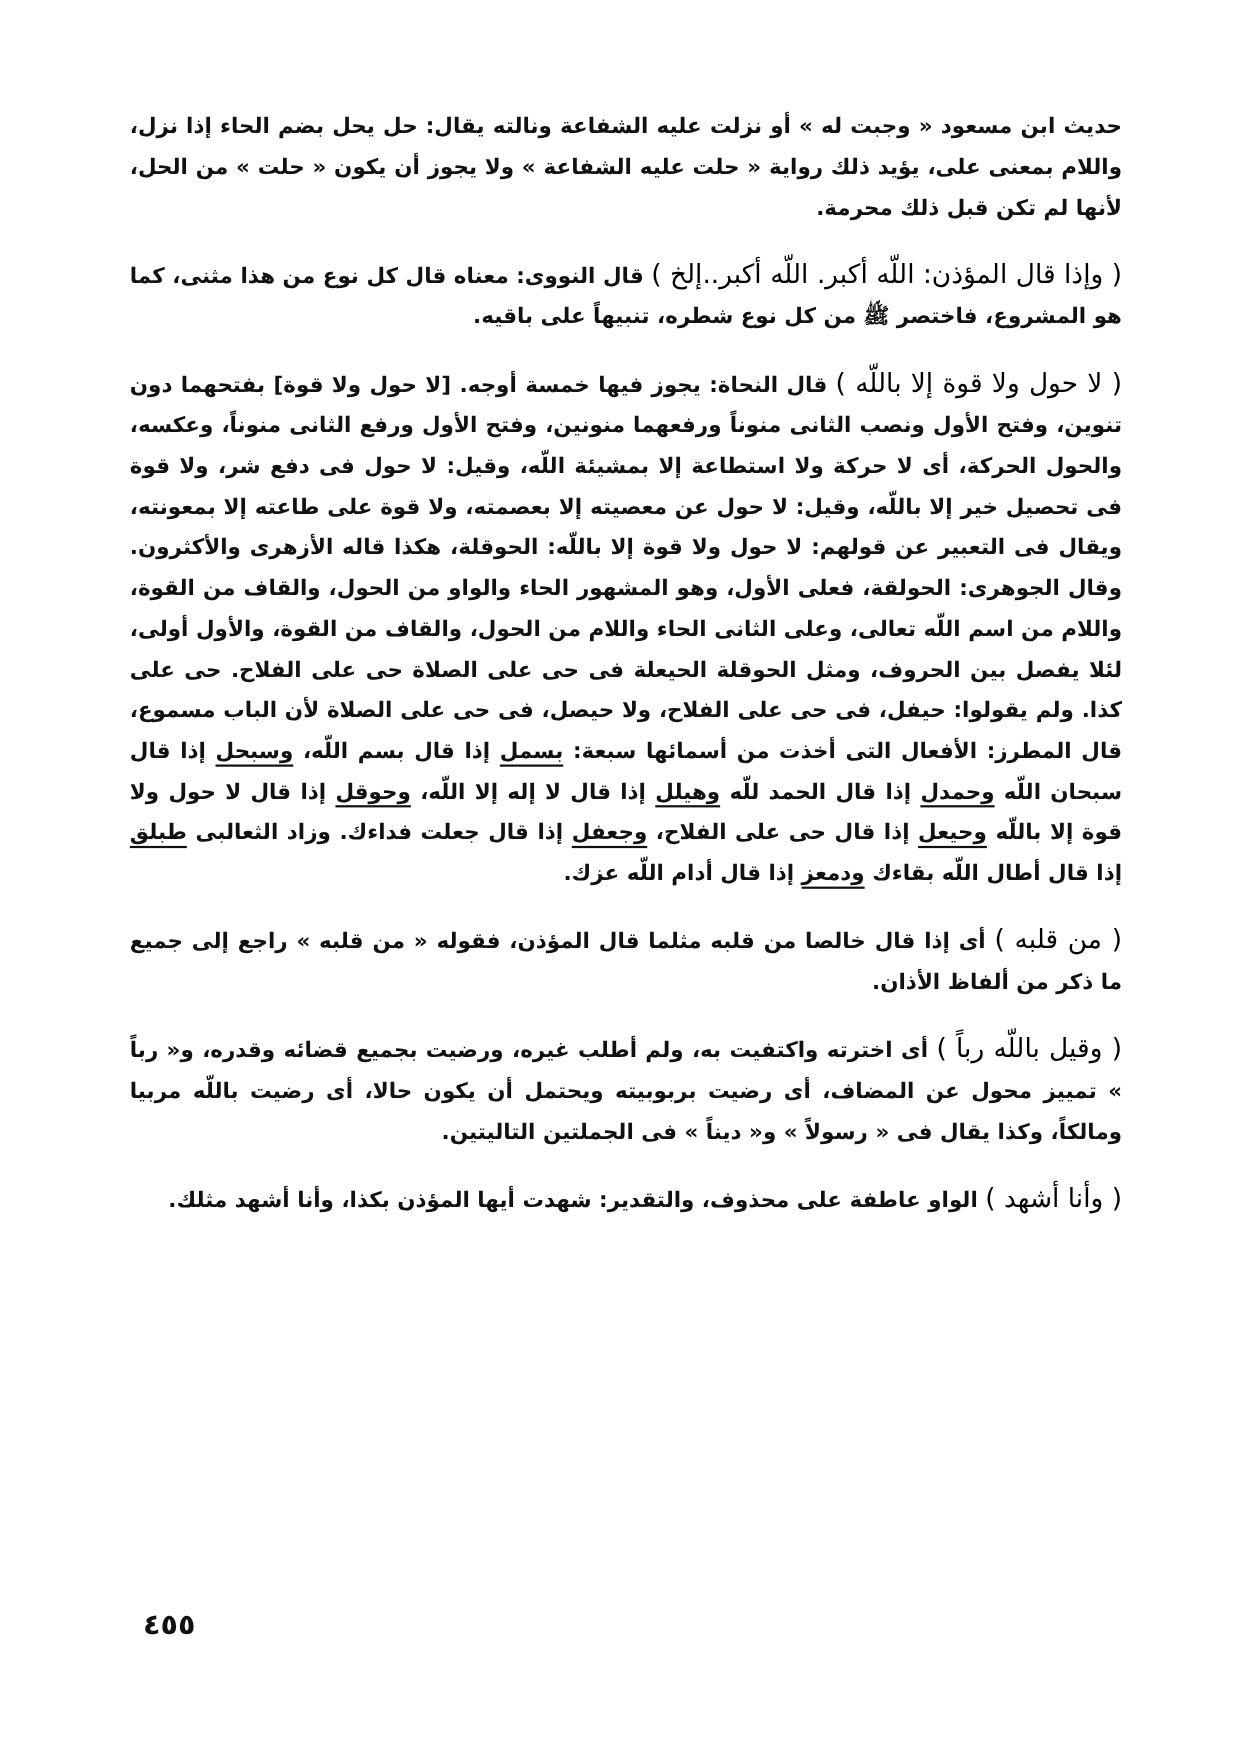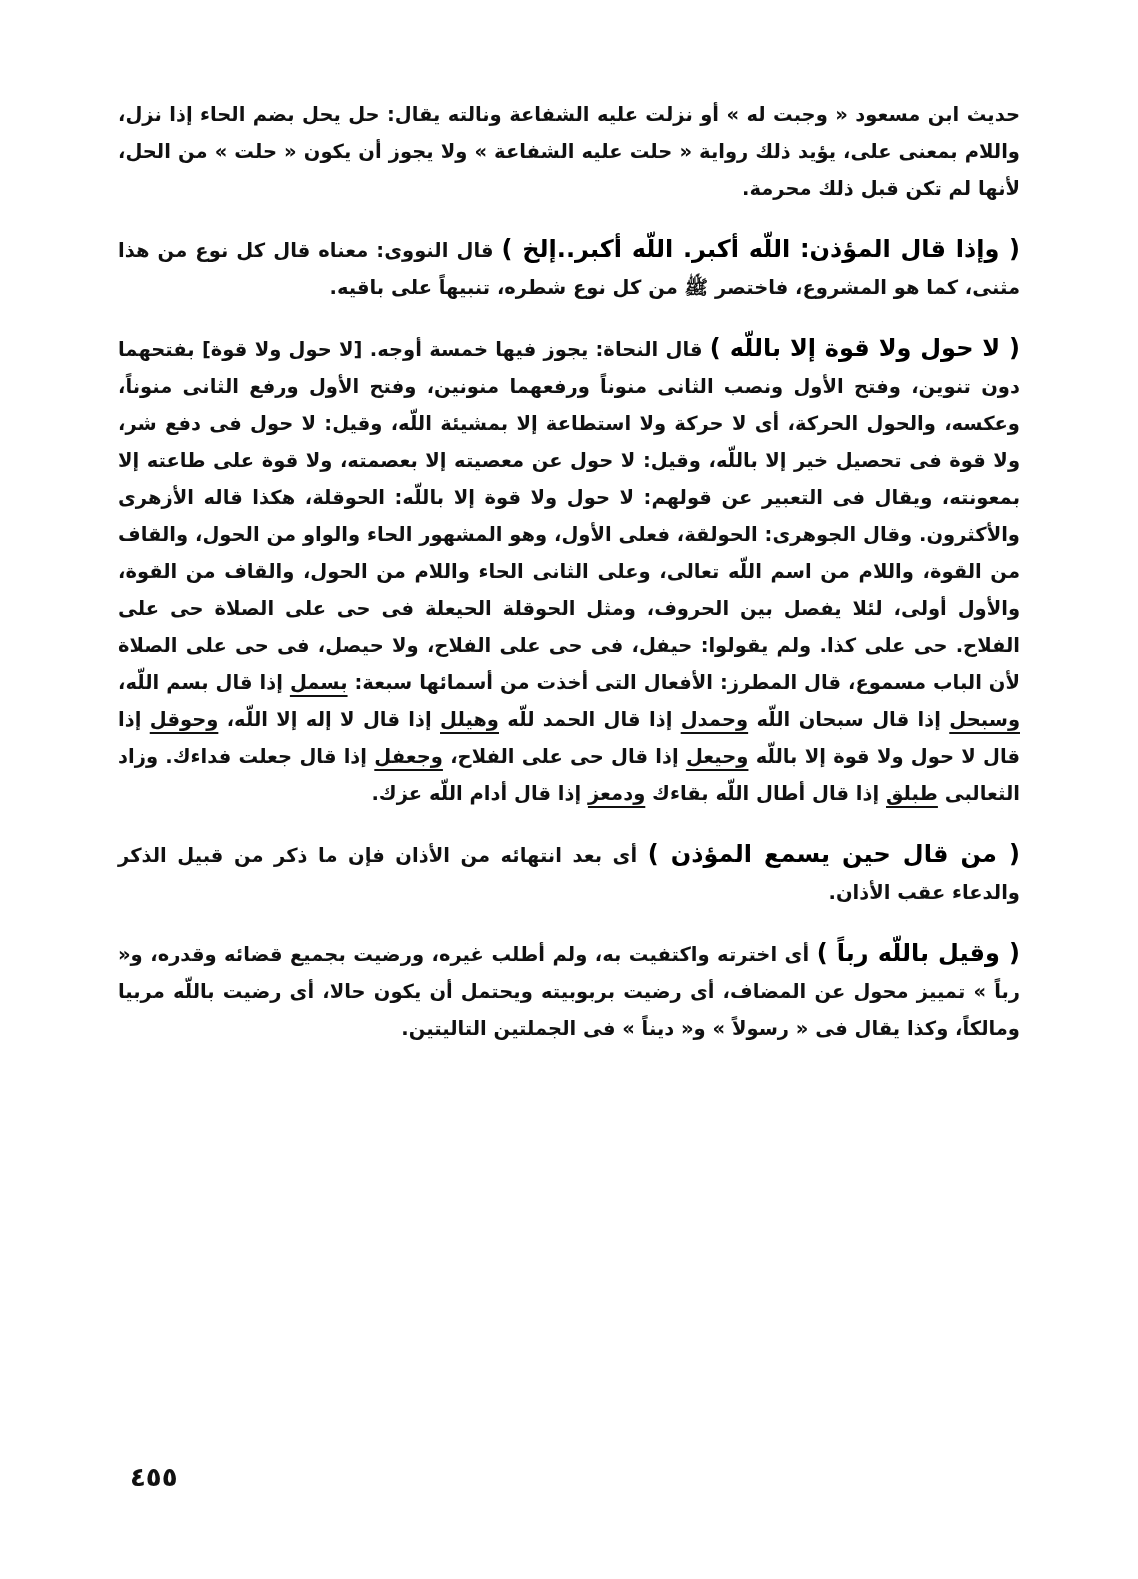--- a/index.html
+++ b/index.html
@@ -9,21 +9,21 @@
   }
   .page {
     position: absolute; left: 118px; top: 96px; width: 902px;
     direction: rtl; text-align: justify; text-align-last: right;
   }
   .para {
     font-size: 19.5px; line-height: 37px; font-weight: bold;
     margin: 0 0 24px 0;
   }
   .para .lead {
-    font-size: 24px; font-weight: bold; color: #000;
+    font-size: 24px; font-weight: normal; color: #000;
   }
   .para u { text-underline-offset: 6px; text-decoration-thickness: 1.5px; }
   .page-number {
     position: absolute; left: 130px; top: 1462px;
     font-size: 26px; font-weight: bold; direction: rtl; letter-spacing: 3px;
   }
 </style>
 </head>
 <body>
 
@@ -34,25 +34,28 @@
   </p>
 
   <p class="para">
     <span class="lead">( وإذا قال المؤذن: اللّه أكبر. اللّه أكبر..إلخ )</span><span> قال النووى: معناه قال كل نوع من هذا مثنى، كما هو المشروع، فاختصر ﷺ من كل نوع شطره، تنبيهاً على باقيه.</span>
   </p>
 
   <p class="para">
     <span class="lead">( لا حول ولا قوة إلا باللّه )</span><span> قال النحاة: يجوز فيها خمسة أوجه. [لا حول ولا قوة] بفتحهما دون تنوين، وفتح الأول ونصب الثانى منوناً ورفعهما منونين، وفتح الأول ورفع الثانى منوناً، وعكسه، والحول الحركة، أى لا حركة ولا استطاعة إلا بمشيئة اللّه، وقيل: لا حول فى دفع شر، ولا قوة فى تحصيل خير إلا باللّه، وقيل: لا حول عن معصيته إلا بعصمته، ولا قوة على طاعته إلا بمعونته، ويقال فى التعبير عن قولهم: لا حول ولا قوة إلا باللّه: الحوقلة، هكذا قاله الأزهرى والأكثرون. وقال الجوهرى: الحولقة، فعلى الأول، وهو المشهور الحاء والواو من الحول، والقاف من القوة، واللام من اسم اللّه تعالى، وعلى الثانى الحاء واللام من الحول، والقاف من القوة، والأول أولى، لئلا يفصل بين الحروف، ومثل الحوقلة الحيعلة فى حى على الصلاة حى على الفلاح. حى على كذا. ولم يقولوا: حيفل، فى حى على الفلاح، ولا حيصل، فى حى على الصلاة لأن الباب مسموع، قال المطرز: الأفعال التى أخذت من أسمائها سبعة: </span><span id="underlined-seq"><u>بسمل</u><span> إذا قال بسم اللّه، </span><u>وسبحل</u><span> إذا قال سبحان اللّه </span><u>وحمدل</u><span> إذا قال الحمد للّه </span><u>وهيلل</u><span> إذا قال لا إله إلا اللّه، </span><u>وحوقل</u><span> إذا قال لا حول ولا قوة إلا باللّه </span><u>وحيعل</u><span> إذا قال حى على الفلاح، </span><u>وجعفل</u><span> إذا قال جعلت فداءك. وزاد الثعالبى </span><u>طبلق</u><span> إذا قال أطال اللّه بقاءك </span><u>ودمعز</u><span> إذا قال أدام اللّه عزك.</span></span>
   </p>
 
+  <p class="para">
+    <span class="lead">( من قلبه )</span><span> أى إذا قال خالصا من قلبه مثلما قال المؤذن، فقوله « من قلبه » راجع إلى جميع ما ذكر من ألفاظ الأذان.</span>
+  </p>
 
-  <p class="para">
-    <span class="lead">( من قال حين يسمع المؤذن )</span><span> أى بعد انتهائه من الأذان فإن ما ذكر من قبيل الذكر والدعاء عقب الأذان.</span>
-  </p>
 
   <p class="para">
     <span class="lead">( وقيل باللّه رباً )</span><span> أى اخترته واكتفيت به، ولم أطلب غيره، ورضيت بجميع قضائه وقدره، و« رباً » تمييز محول عن المضاف، أى رضيت بربوبيته ويحتمل أن يكون حالا، أى رضيت باللّه مربيا ومالكاً، وكذا يقال فى « رسولاً » و« ديناً » فى الجملتين التاليتين.</span>
   </p>
 
+  <p class="para">
+    <span class="lead">( وأنا أشهد )</span><span> الواو عاطفة على محذوف، والتقدير: شهدت أيها المؤذن بكذا، وأنا أشهد مثلك.</span>
+  </p>
 
 </div>
 
 <div class="page-number">٤٥٥</div>
 
 </body></html>

